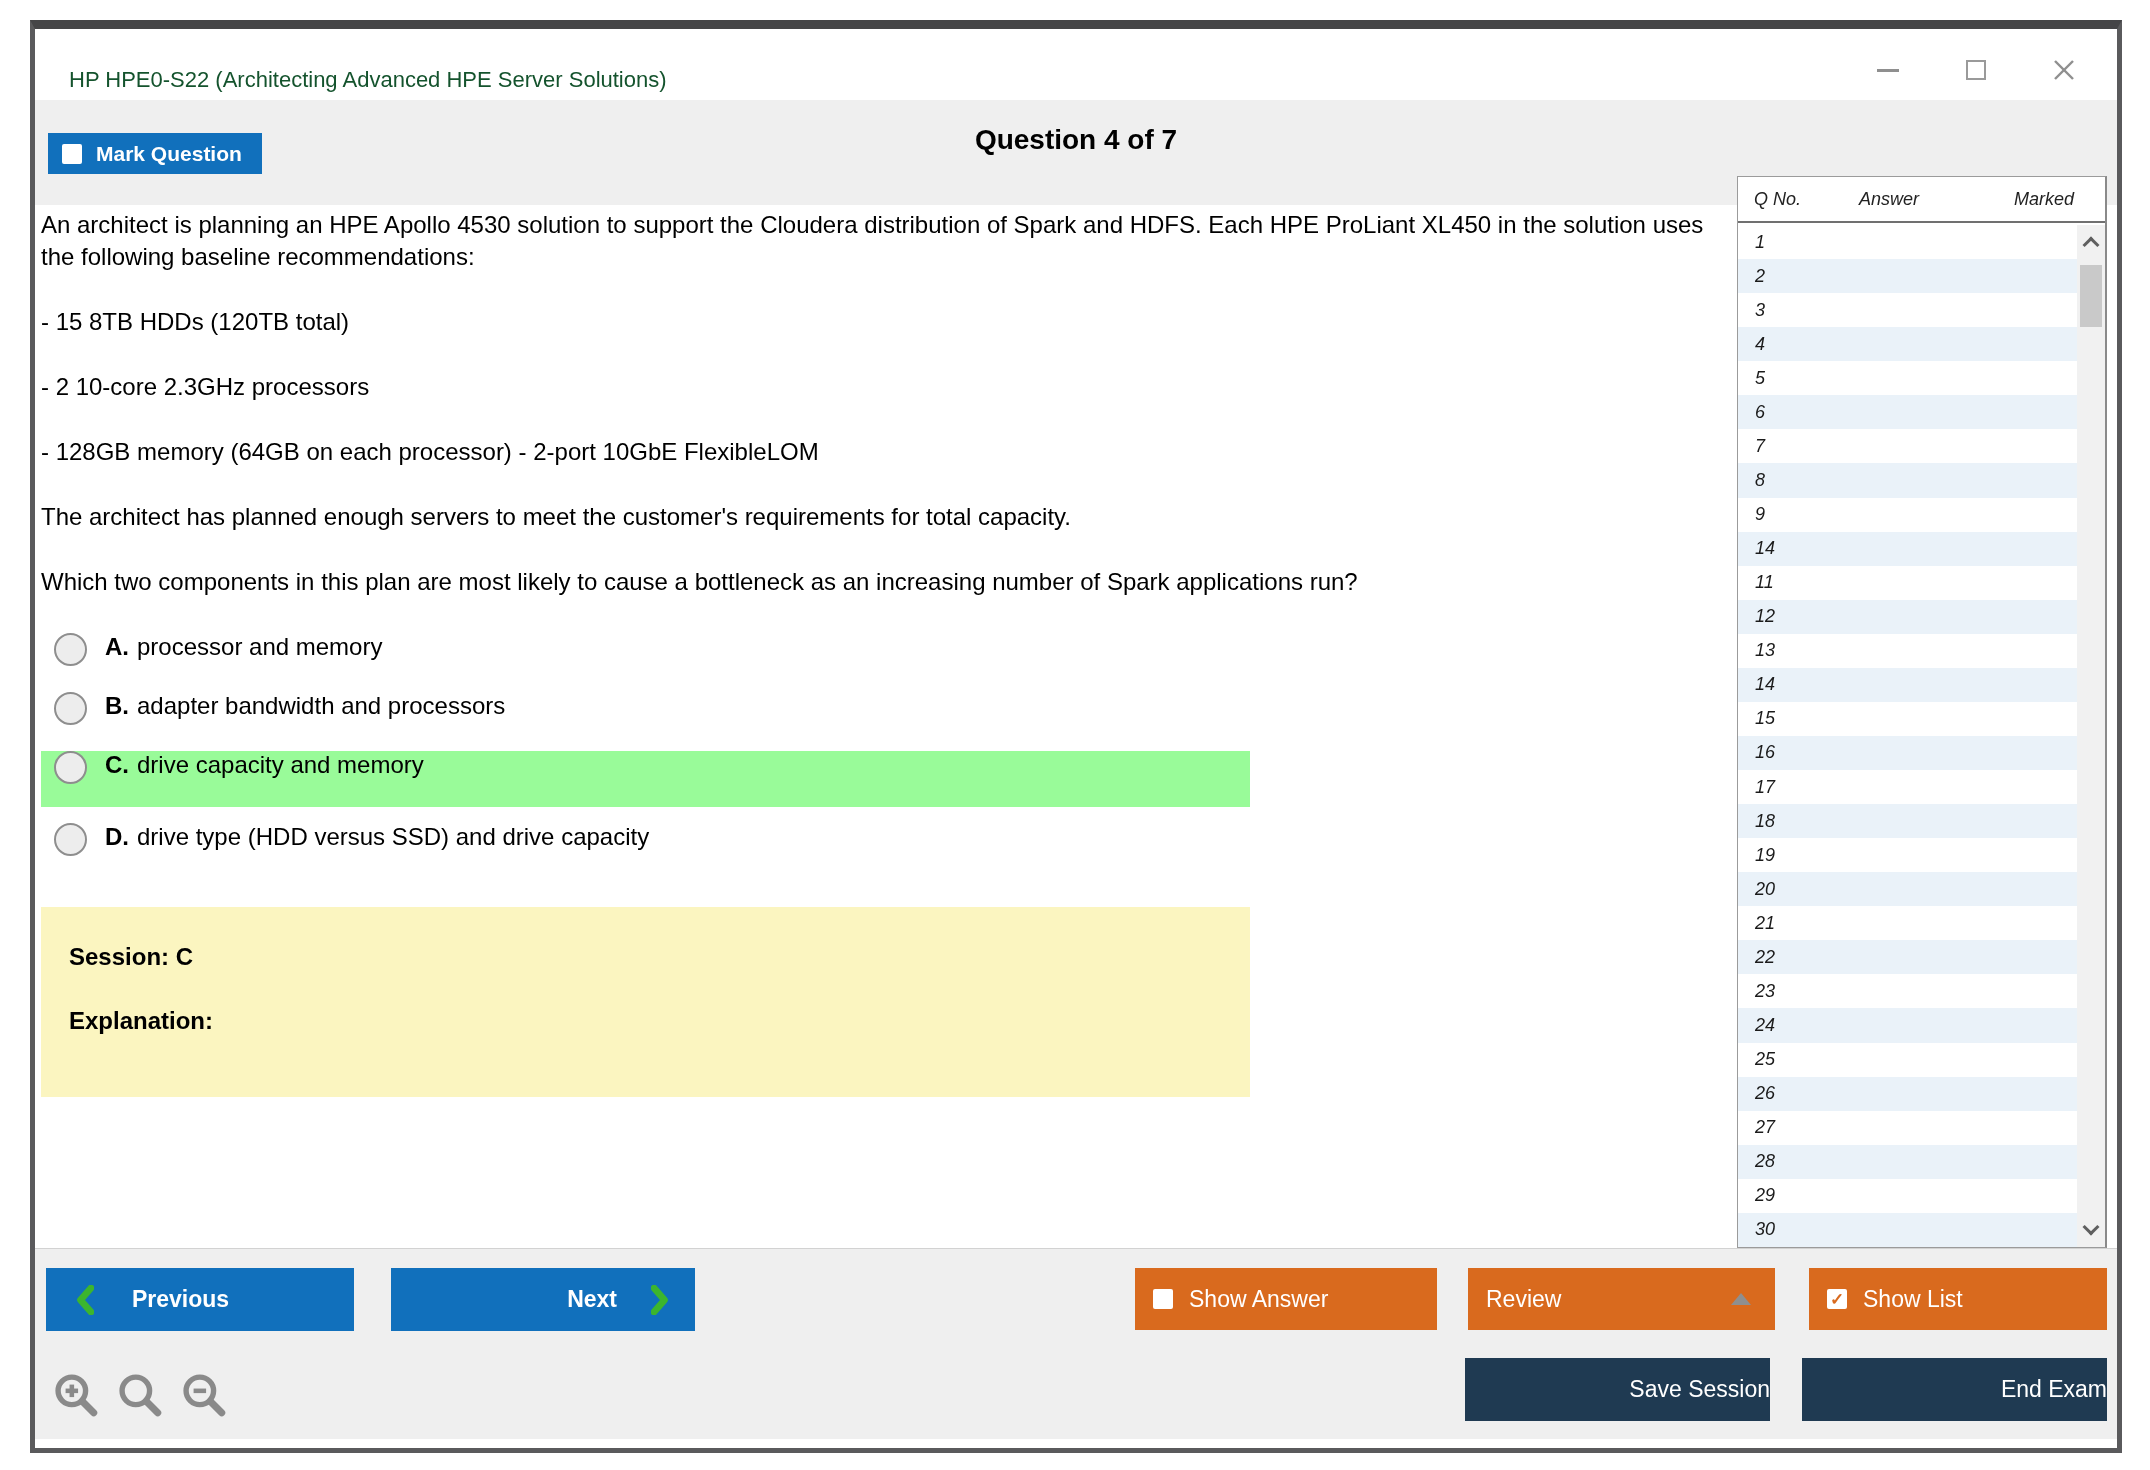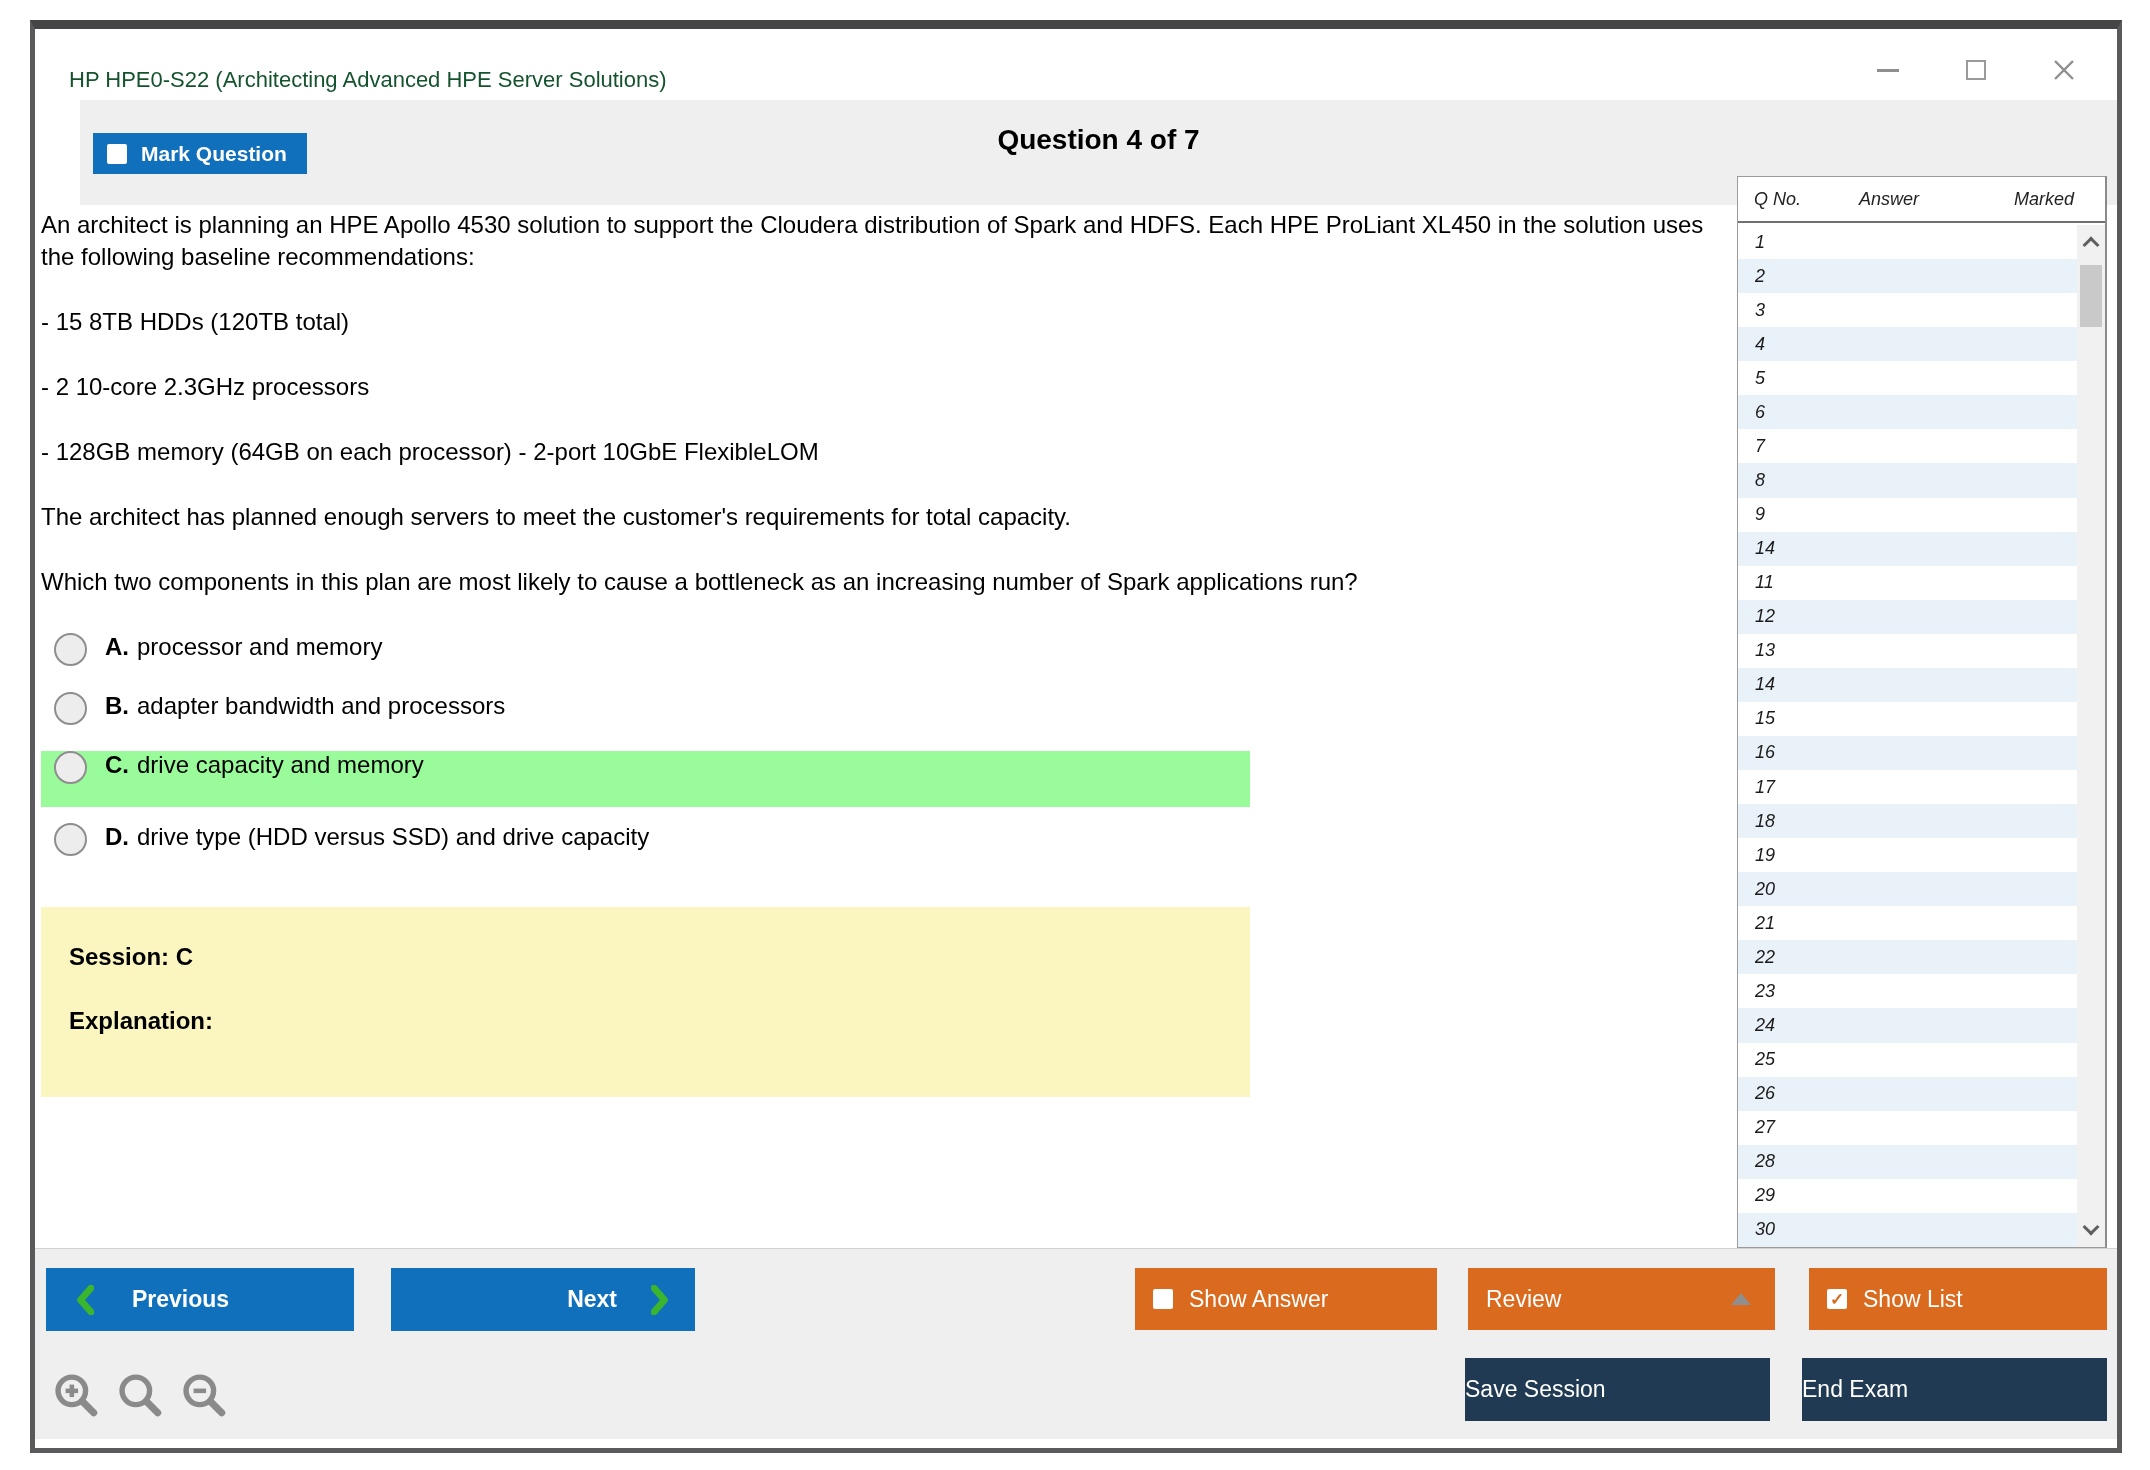--- a/index.html
+++ b/index.html
@@ -12,21 +12,21 @@
 
   
   .titlebar { position: relative; height: 71px; background: #ffffff; }
   .titlebar .title { position: absolute; left: 34px; top: 38px; font-size: 22px; color: #14532d; white-space: nowrap; }
   .win-controls { position: absolute; right: 38px; top: 26px; display: flex; gap: 58px; align-items: center; }
   .win-btn { width: 30px; height: 30px; display: flex; align-items: center; justify-content: center; cursor: default; }
   .glyph-min { width: 22px; height: 3px; background: #8f8f8f; }
   .glyph-max { width: 20px; height: 20px; border: 2px solid #9a9a9a; }
 
   
-  .band { position: relative; height: 105px; background: #efefef; margin-left: 45px; }
+  .band { position: relative; height: 105px; background: #efefef; }
   .mark-btn { position: absolute; left: 13px; top: 33px; width: 214px; height: 41px;
     background: #1170bc; color: #fff; display: flex; align-items: center; gap: 14px;
     padding-left: 14px; font-size: 21px; font-weight: bold; }
   .checkbox { width: 20px; height: 20px; background: #ffffff; border-radius: 2px; flex: 0 0 auto;
     display:flex; align-items:center; justify-content:center; font-size: 17px; font-weight: bold; color: #d96a1e; }
   .q-counter { position: absolute; left: 0; right: 0; top: 24px; text-align: center;
     font-size: 28px; font-weight: bold; color: #000; }
 
   
   .main { position: relative; height: 1043px; background: #ffffff; }
@@ -62,21 +62,21 @@
   .sb-thumb { position: absolute; left: 3px; right: 3px; top: 40px; height: 62px; background: #c9c9c9; }
   .chev { width: 12px; height: 12px; border-left: 3px solid #5f5f5f; border-top: 3px solid #5f5f5f; margin: 0 auto; }
   .chev.up { transform: rotate(45deg); margin-top: 14px; }
   .chev.down { transform: rotate(225deg); position: absolute; bottom: 14px; left: 8px; }
 
   
   .bottombar { position: relative; height: 191px; background: #efefef; border-top: 1px solid #d2d2d2; }
   .btn { position: absolute; display: flex; align-items: center; color: #fff; font-size: 23px; cursor: default; }
   .btn-blue { background: #1170bc; font-weight: bold; }
   .btn-orange { background: #d96a1e; }
-  .btn-navy { background: #1f3a52; justify-content: flex-start; }
+  .btn-navy { background: #1f3a52; justify-content: flex-end; }
 
   #btn-previous { left: 11px; top: 19px; width: 308px; height: 63px; padding-left: 30px; gap: 38px; }
   #btn-next { left: 356px; top: 19px; width: 304px; height: 63px; justify-content: flex-end; padding-right: 26px; gap: 34px; }
   #btn-show-answer { left: 1100px; top: 19px; width: 302px; height: 62px; padding-left: 18px; gap: 16px; }
   #btn-review { left: 1433px; top: 19px; width: 307px; height: 62px; justify-content: space-between; padding: 0 24px 0 18px; }
   #btn-show-list { left: 1774px; top: 19px; width: 298px; height: 62px; padding-left: 18px; gap: 16px; }
   #btn-save-session { left: 1430px; top: 109px; width: 305px; height: 63px; }
   #btn-end-exam { left: 1767px; top: 109px; width: 305px; height: 63px; }
 
   .tri-up { width: 0; height: 0; border-left: 10px solid transparent; border-right: 10px solid transparent;

